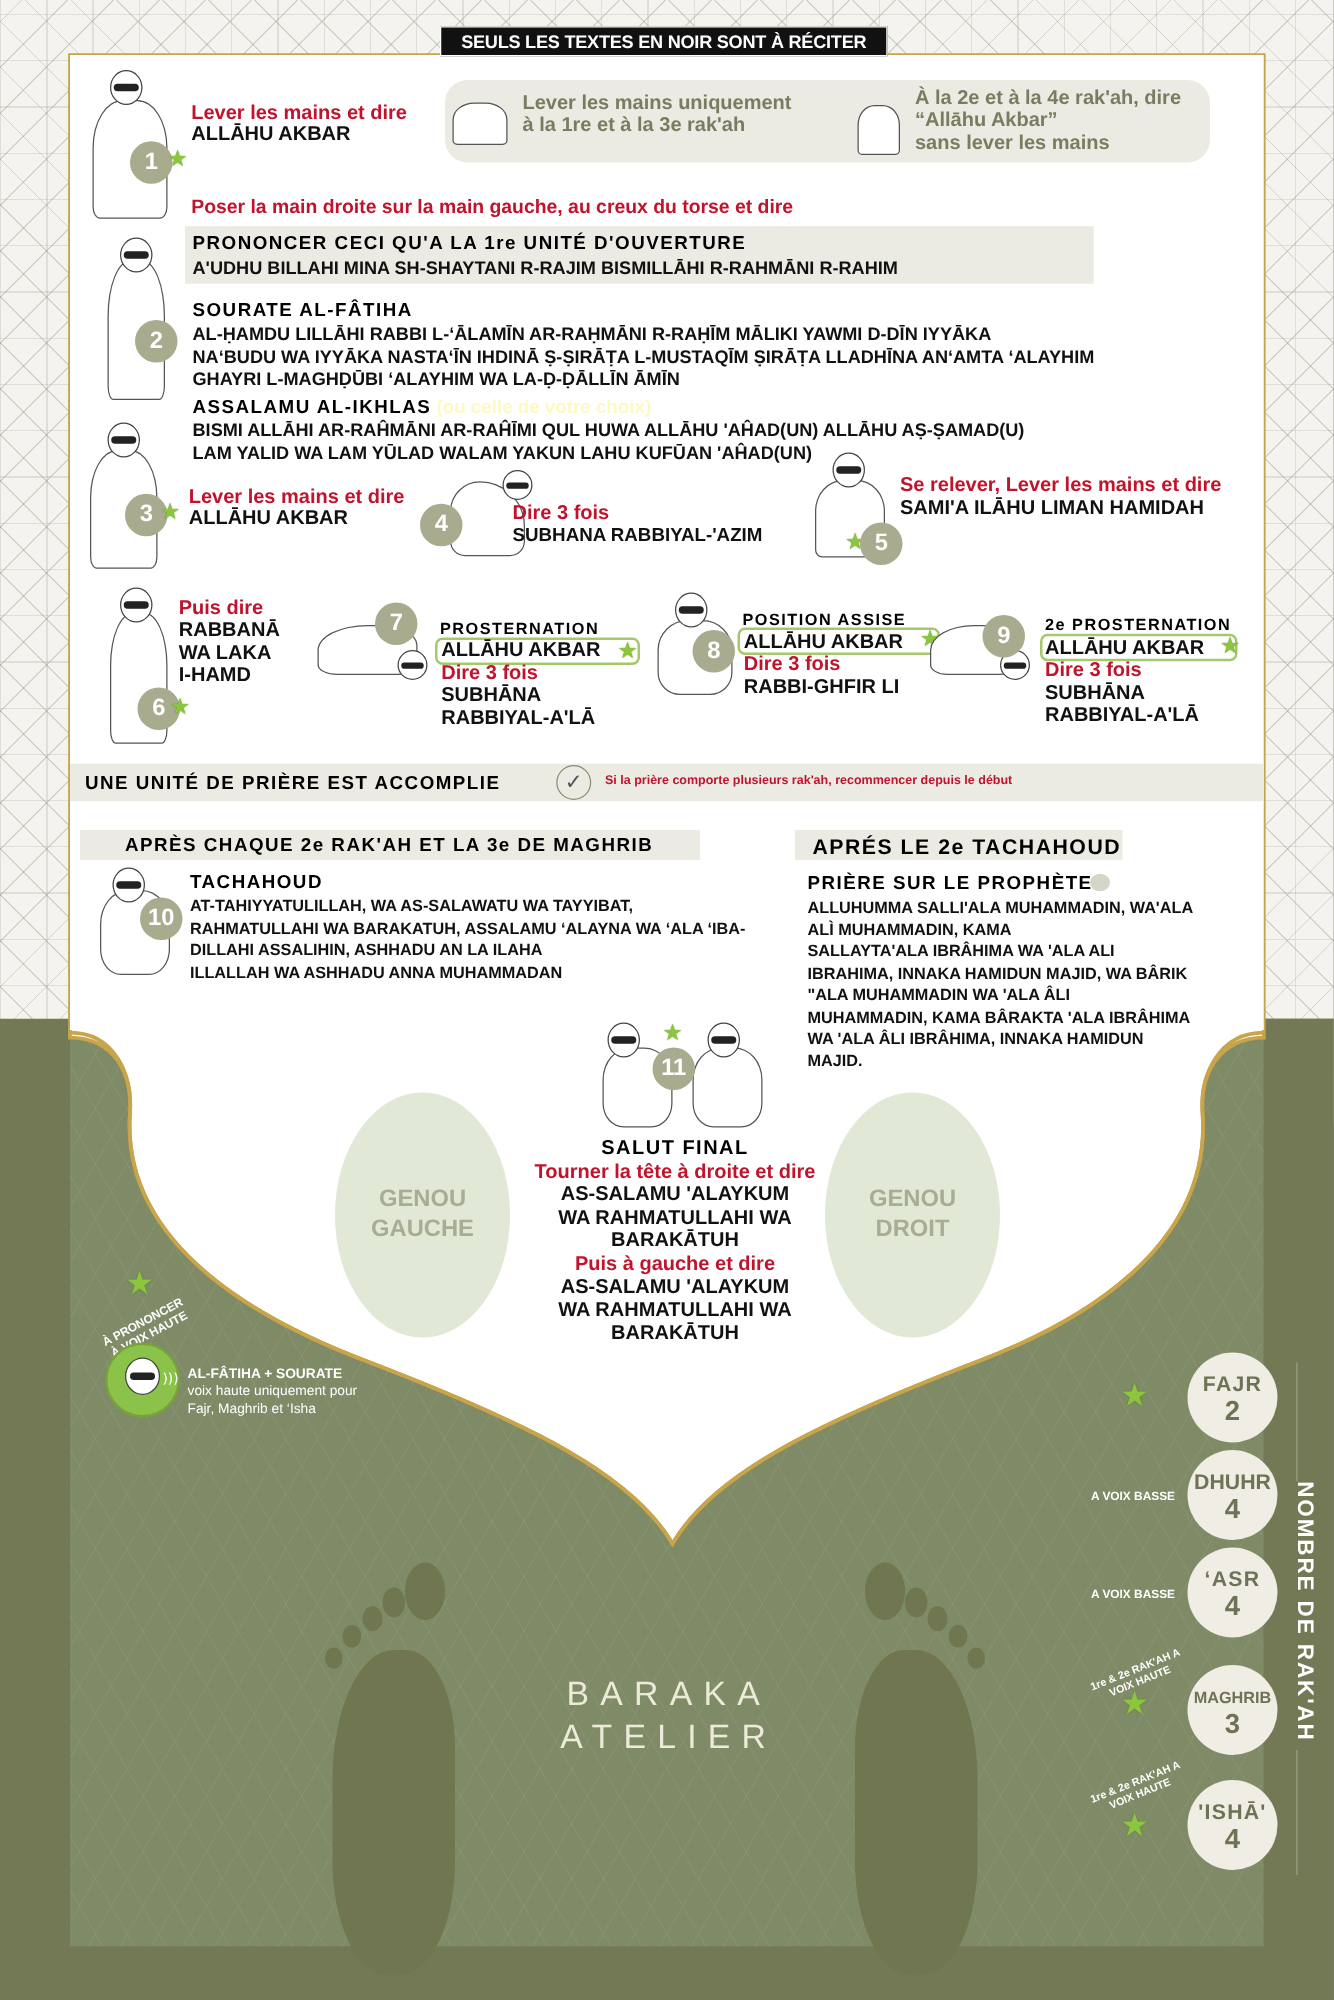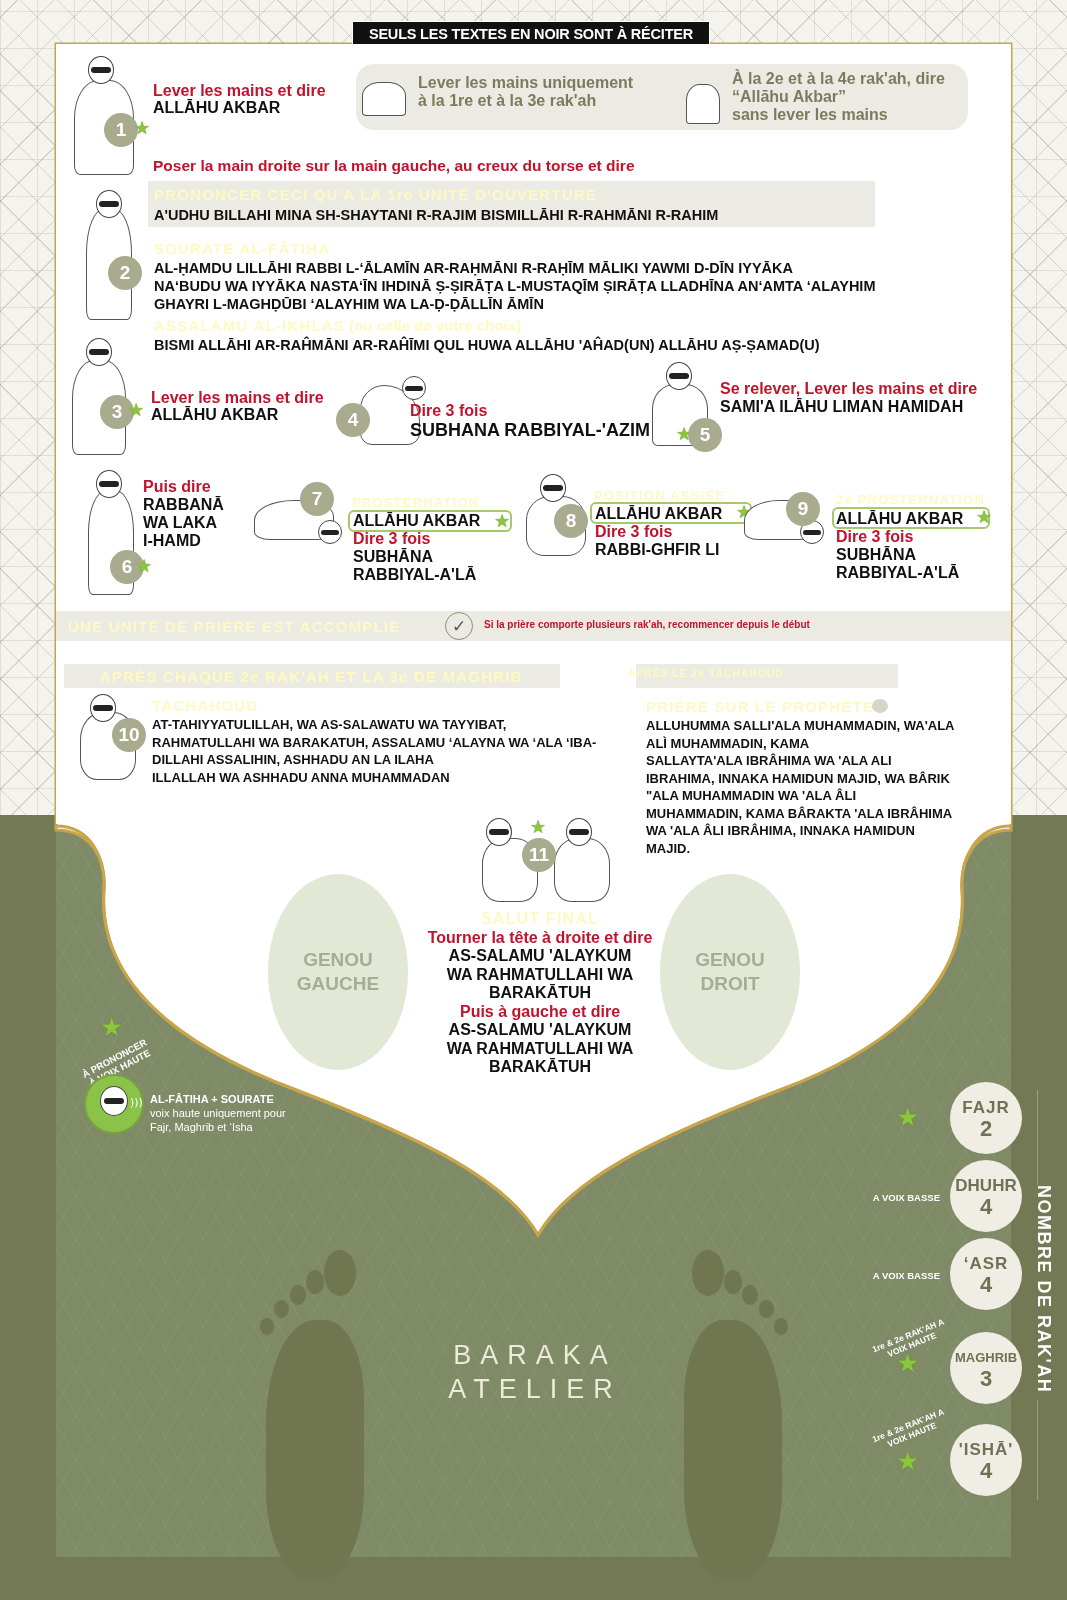--- a/index.html
+++ b/index.html
@@ -39,21 +39,21 @@
   .header-banner {
     position: absolute; left: 352px; top: 21px; width: 358px; height: 24px;
     background: #111; color: #fff; text-align: center;
     font-family: "Liberation Sans", sans-serif; font-weight: 700; font-size: 14.5px;
     line-height: 24px; letter-spacing: -.2px; border: 1px solid #fff;
   }
 
   .abs { position: absolute; }
   .red { color: #c0132c; }
   .blk { color: #111; font-weight: 700; }
-  .olive { color: #fef9c3; font-weight: 700; letter-spacing: 1.2px; }
+  .olive { color: #000000; font-weight: 700; letter-spacing: 1.2px; }
   .txt { font-family: "Liberation Sans", sans-serif; }
   .figure {
     position: absolute; border: 1.5px solid #555; border-radius: 40% 40% 10% 10%;
     background: #fff;
   }
   .head {
     position: absolute; border: 1.5px solid #444; border-radius: 50%; background: #fff;
   }
   .head::after {
     content: ""; position: absolute; left: 10%; right: 10%; top: 40%; height: 22%;
@@ -163,34 +163,35 @@
   <div>NA‘BUDU WA IYYĀKA NASTA‘ĪN IHDINĀ Ṣ-ṢIRĀṬA L-MUSTAQĪM ṢIRĀṬA LLADHĪNA AN‘AMTA ‘ALAYHIM</div>
   <div>GHAYRI L-MAGHḌŪBI ‘ALAYHIM WA LA-Ḍ-ḌĀLLĪN  ĀMĪN</div>
 </div>
 
 <div class="abs txt" style="left:154px;top:317px;font-size:15px;font-weight:700;">
   <span class="olive">ASSALAMU AL-IKHLAS</span>
   <span style="color:#fef9c3;">(ou celle de votre choix)</span>
 </div>
 <div class="abs txt blk body14" style="left:154px;top:336px;">
   <div>BISMI ALLĀHI AR-RAĤMĀNI AR-RAĤĪMI QUL HUWA ALLĀHU 'AĤAD(UN)  ALLĀHU AṢ-ṢAMAD(U)</div>
+  <div>LAM YALID WA LAM YŪLAD WALAM YAKUN LAHU KUFŪAN 'AĤAD(UN)</div>
 </div>
 
 <div class="figure" style="left:72px;top:360px;width:54px;height:95px;"></div>
 <div class="head" style="left:86px;top:338px;width:26px;height:28px;"></div>
 <div class="num" style="left:100px;top:395px;">3</div>
 <div class="star" style="left:128px;top:401px;">★</div>
 <div class="abs txt red" style="left:151px;top:389px;font-size:16px;font-weight:700;">Lever les mains et dire</div>
 <div class="abs txt blk" style="left:151px;top:406px;font-size:16px;">ALLĀHU AKBAR</div>
 
 <div class="figure" style="left:360px;top:385px;width:60px;height:60px;border-radius:40% 60% 20% 20%;"></div>
 <div class="head" style="left:402px;top:376px;width:24px;height:24px;"></div>
 <div class="num" style="left:336px;top:403px;">4</div>
 <div class="abs txt red" style="left:410px;top:402px;font-size:16px;font-weight:700;">Dire 3 fois</div>
-<div class="abs txt blk" style="left:410px;top:420px;font-size:18px;">SUBHANA RABBIYAL-'AZIM</div>
+<div class="abs txt blk" style="left:410px;top:420px;font-size:15px;">SUBHANA RABBIYAL-'AZIM</div>
 
 <div class="figure" style="left:652px;top:384px;width:56px;height:62px;"></div>
 <div class="head" style="left:666px;top:362px;width:26px;height:28px;"></div>
 <div class="star" style="left:676px;top:425px;">★</div>
 <div class="num" style="left:688px;top:418px;">5</div>
 <div class="abs txt red" style="left:720px;top:380px;font-size:16px;font-weight:700;">Se relever, Lever les mains et dire</div>
 <div class="abs txt blk" style="left:720px;top:398px;font-size:16px;">SAMI'A ILĀHU LIMAN HAMIDAH</div>
 
 <div class="figure" style="left:88px;top:490px;width:46px;height:105px;"></div>
 <div class="head" style="left:96px;top:470px;width:26px;height:28px;"></div>
@@ -253,21 +254,21 @@
 <div class="num" style="left:112px;top:718px;">10</div>
 <div class="abs txt olive" style="left:152px;top:697px;font-size:15px;">TACHAHOUD</div>
 <div class="abs txt blk body13" style="left:152px;top:716px;">
   <div>AT-TAHIYYATULILLAH, WA AS-SALAWATU WA TAYYIBAT,</div>
   <div>RAHMATULLAHI WA BARAKATUH, ASSALAMU ‘ALAYNA WA ‘ALA ‘IBA-</div>
   <div>DILLAHI ASSALIHIN, ASHHADU AN LA ILAHA</div>
   <div>ILLALLAH WA ASHHADU ANNA MUHAMMADAN</div>
 </div>
 
 <div class="gray-box" style="left:636px;top:664px;width:262px;height:24px;"></div>
-<div class="abs txt olive" style="left:628px;top:668px;font-size:10px;">APRÉS LE 2e TACHAHOUD</div>
+<div class="abs txt olive" style="left:650px;top:668px;font-size:17px;">APRÉS LE 2e TACHAHOUD</div>
 <div class="abs txt olive" style="left:646px;top:698px;font-size:15px;">PRIÈRE SUR LE PROPHÈTE</div>
 <div class="abs" style="left:872px;top:699px;width:16px;height:14px;border-radius:50%;background:#d5d5c8;"></div>
 <div class="abs txt blk body13" style="left:646px;top:717px;">
   <div>ALLUHUMMA SALLI'ALA MUHAMMADIN, WA'ALA</div>
   <div>ALÌ MUHAMMADIN, KAMA</div>
   <div>SALLAYTA'ALA IBRÂHIMA WA 'ALA ALI</div>
   <div>IBRAHIMA, INNAKA HAMIDUN MAJID, WA BÂRIK</div>
   <div>"ALA MUHAMMADIN WA 'ALA ÂLI</div>
   <div>MUHAMMADIN, KAMA BÂRAKTA 'ALA IBRÂHIMA</div>
   <div>WA 'ALA ÂLI IBRÂHIMA, INNAKA HAMIDUN</div>

